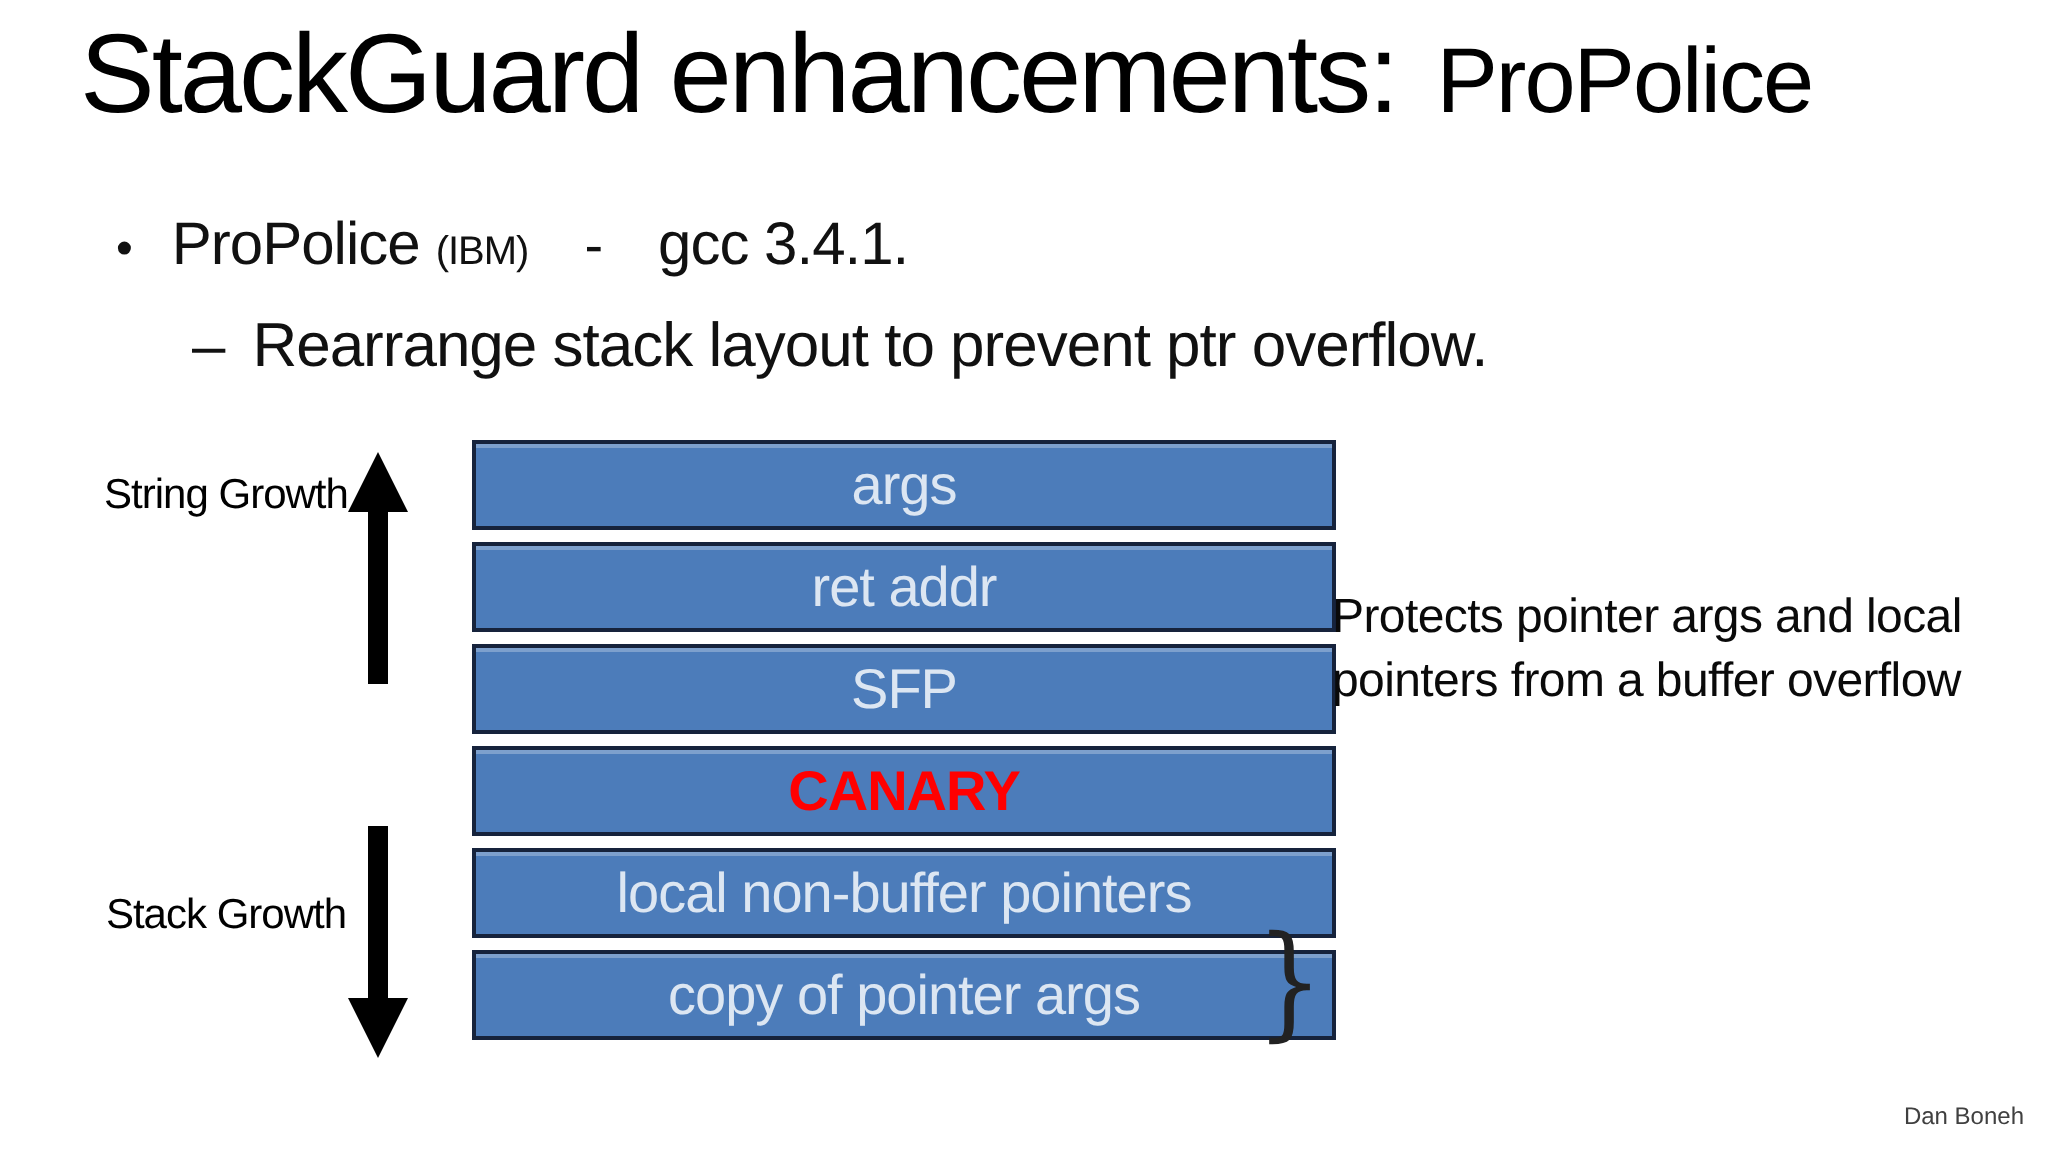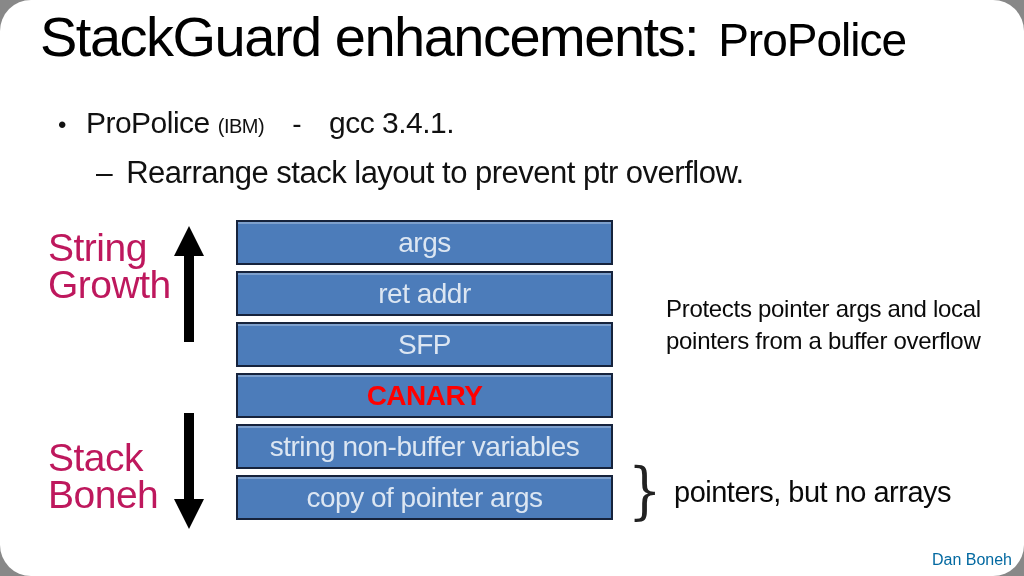--- a/index.html
+++ b/index.html
@@ -1,19 +1,19 @@
 <!DOCTYPE html>
 <html><head>
 <meta charset="utf-8">
 <style>
   html,body { margin:0; padding:0; background:#888; }
   .slide {
     position:relative; width:1024px; height:576px; margin:0 auto;
     background:#ffffff; overflow:hidden;
-    font-family:"Liberation Sans", sans-serif; color:#111;border-radius:31px;
+    font-family:"Liberation Sans", sans-serif; color:#111;
   }
 
   
   .title { position:absolute; left:40px; top:4px; display:flex; align-items:baseline; white-space:nowrap; }
   .title-main { font-size:56px; letter-spacing:-1.5px; color:#000; }
   .title-sub  { font-size:46px; letter-spacing:-1px; color:#000; margin-left:20px; }
 
   
   .bullet { position:absolute; left:58px; top:106px; display:flex; align-items:baseline; white-space:nowrap; letter-spacing:-0.5px; }
   .bullet-marker { font-size:24px; }
@@ -23,46 +23,46 @@
   .b-gcc { font-size:30px; margin-left:28px; }
   .b-flagwrap { font-size:23px; margin-left:50px; }
   .b-flag { font-weight:bold; }
 
   
   .sub-bullet { position:absolute; left:96px; top:155px; display:flex; align-items:baseline; white-space:nowrap; letter-spacing:-0.5px; }
   .sb-marker { font-size:30px; }
   .sb-text { font-size:31px; margin-left:14px; }
 
   
-  .stack { position:absolute; left:236px; top:220px; width:377px; display:flex; flex-direction:column; gap:6px; }
+  .stack { position:absolute; left:236px; top:220px; width:432px; display:flex; flex-direction:column; gap:6px; }
   .box {
     box-sizing:border-box; height:45px;
     background:#4c7cba; border:2px solid #16233c;
     box-shadow: inset 0 2px 0 rgba(255,255,255,0.28);
     display:flex; align-items:center; justify-content:center;
     color:#dce6f2; font-size:28px; letter-spacing:-0.5px;
   }
   .box.canary { color:#ff0000; font-weight:bold; }
 
   
-  .growth-label { position:absolute; left:48px; width:130px; font-size:39px; line-height:37px; letter-spacing:-0.5px; color:#be185d; }
+  .growth-label { position:absolute; left:48px; width:130px; text-align:center; font-size:21px; line-height:37px; letter-spacing:-0.5px; color:#000000; }
   .string-growth { top:229px; }
   .stack-growth  { top:439px; }
   .arrow { position:absolute; left:173px; width:32px; height:116px; }
   .arrow-up   { top:226px; }
   .arrow-down { top:413px; }
 
   
   .protect-note { position:absolute; left:666px; top:293px; font-size:24px; line-height:32px; letter-spacing:-0.3px; color:#0a0a0a; }
   .protect-note span { display:block; }
   .brace { position:absolute; left:628px; top:460px; font-family:"DejaVu Serif", serif; font-size:62px; line-height:62px; color:#222; transform:scaleX(0.85); transform-origin:0 0; }
   .pointers-note { position:absolute; left:674px; top:476px; font-size:29px; letter-spacing:-0.5px; color:#0a0a0a; white-space:nowrap; }
 
   
-  .credit { position:absolute; right:12px; top:551px; font-size:16px; color:#0369a1;margin-left:36px; }
+  .credit { position:absolute; right:12px; top:551px; font-size:12px; color:#404040;margin-left:36px; }
 </style>
 </head>
 <body>
 
 <div class="slide">
 
   <div class="title">
     <span class="title-main">StackGuard enhancements:</span>
     <span class="title-sub">ProPolice</span>
   </div>
@@ -74,40 +74,39 @@
     <span class="b-dash">-</span>
     <span class="b-gcc">gcc 3.4.1.</span>
   </div>
 
   <div class="sub-bullet">
     <span class="sb-marker">–</span>
     <span class="sb-text">Rearrange stack layout to prevent ptr overflow.</span>
   </div>
 
   <div class="growth-label string-growth">String Growth</div>
-  <div class="growth-label stack-growth">Stack Boneh</div>
+  <div class="growth-label stack-growth">Stack Growth</div>
 
   <svg class="arrow arrow-up" viewBox="0 0 32 116" xmlns="http://www.w3.org/2000/svg">
     <polygon points="16,0 31,30 21,30 21,116 11,116 11,30 1,30" fill="#000"></polygon>
   </svg>
   <svg class="arrow arrow-down" viewBox="0 0 32 116" xmlns="http://www.w3.org/2000/svg">
     <polygon points="16,116 1,86 11,86 11,0 21,0 21,86 31,86" fill="#000"></polygon>
   </svg>
 
   <div class="stack">
     <div class="box">args</div>
     <div class="box">ret addr</div>
     <div class="box">SFP</div>
     <div class="box canary">CANARY</div>
-    <div class="box">string non-buffer variables</div>
+    <div class="box">local non-buffer pointers</div>
     <div class="box">copy of pointer args</div>
   </div>
 
   <div class="protect-note">
     <span>Protects pointer args and local</span>
     <span>pointers from a buffer overflow</span>
   </div>
   <div class="brace">}</div>
-  <div class="pointers-note">pointers, but no arrays</div>
 
   <div class="credit">Dan Boneh</div>
 
 </div>
 
 </body></html>

